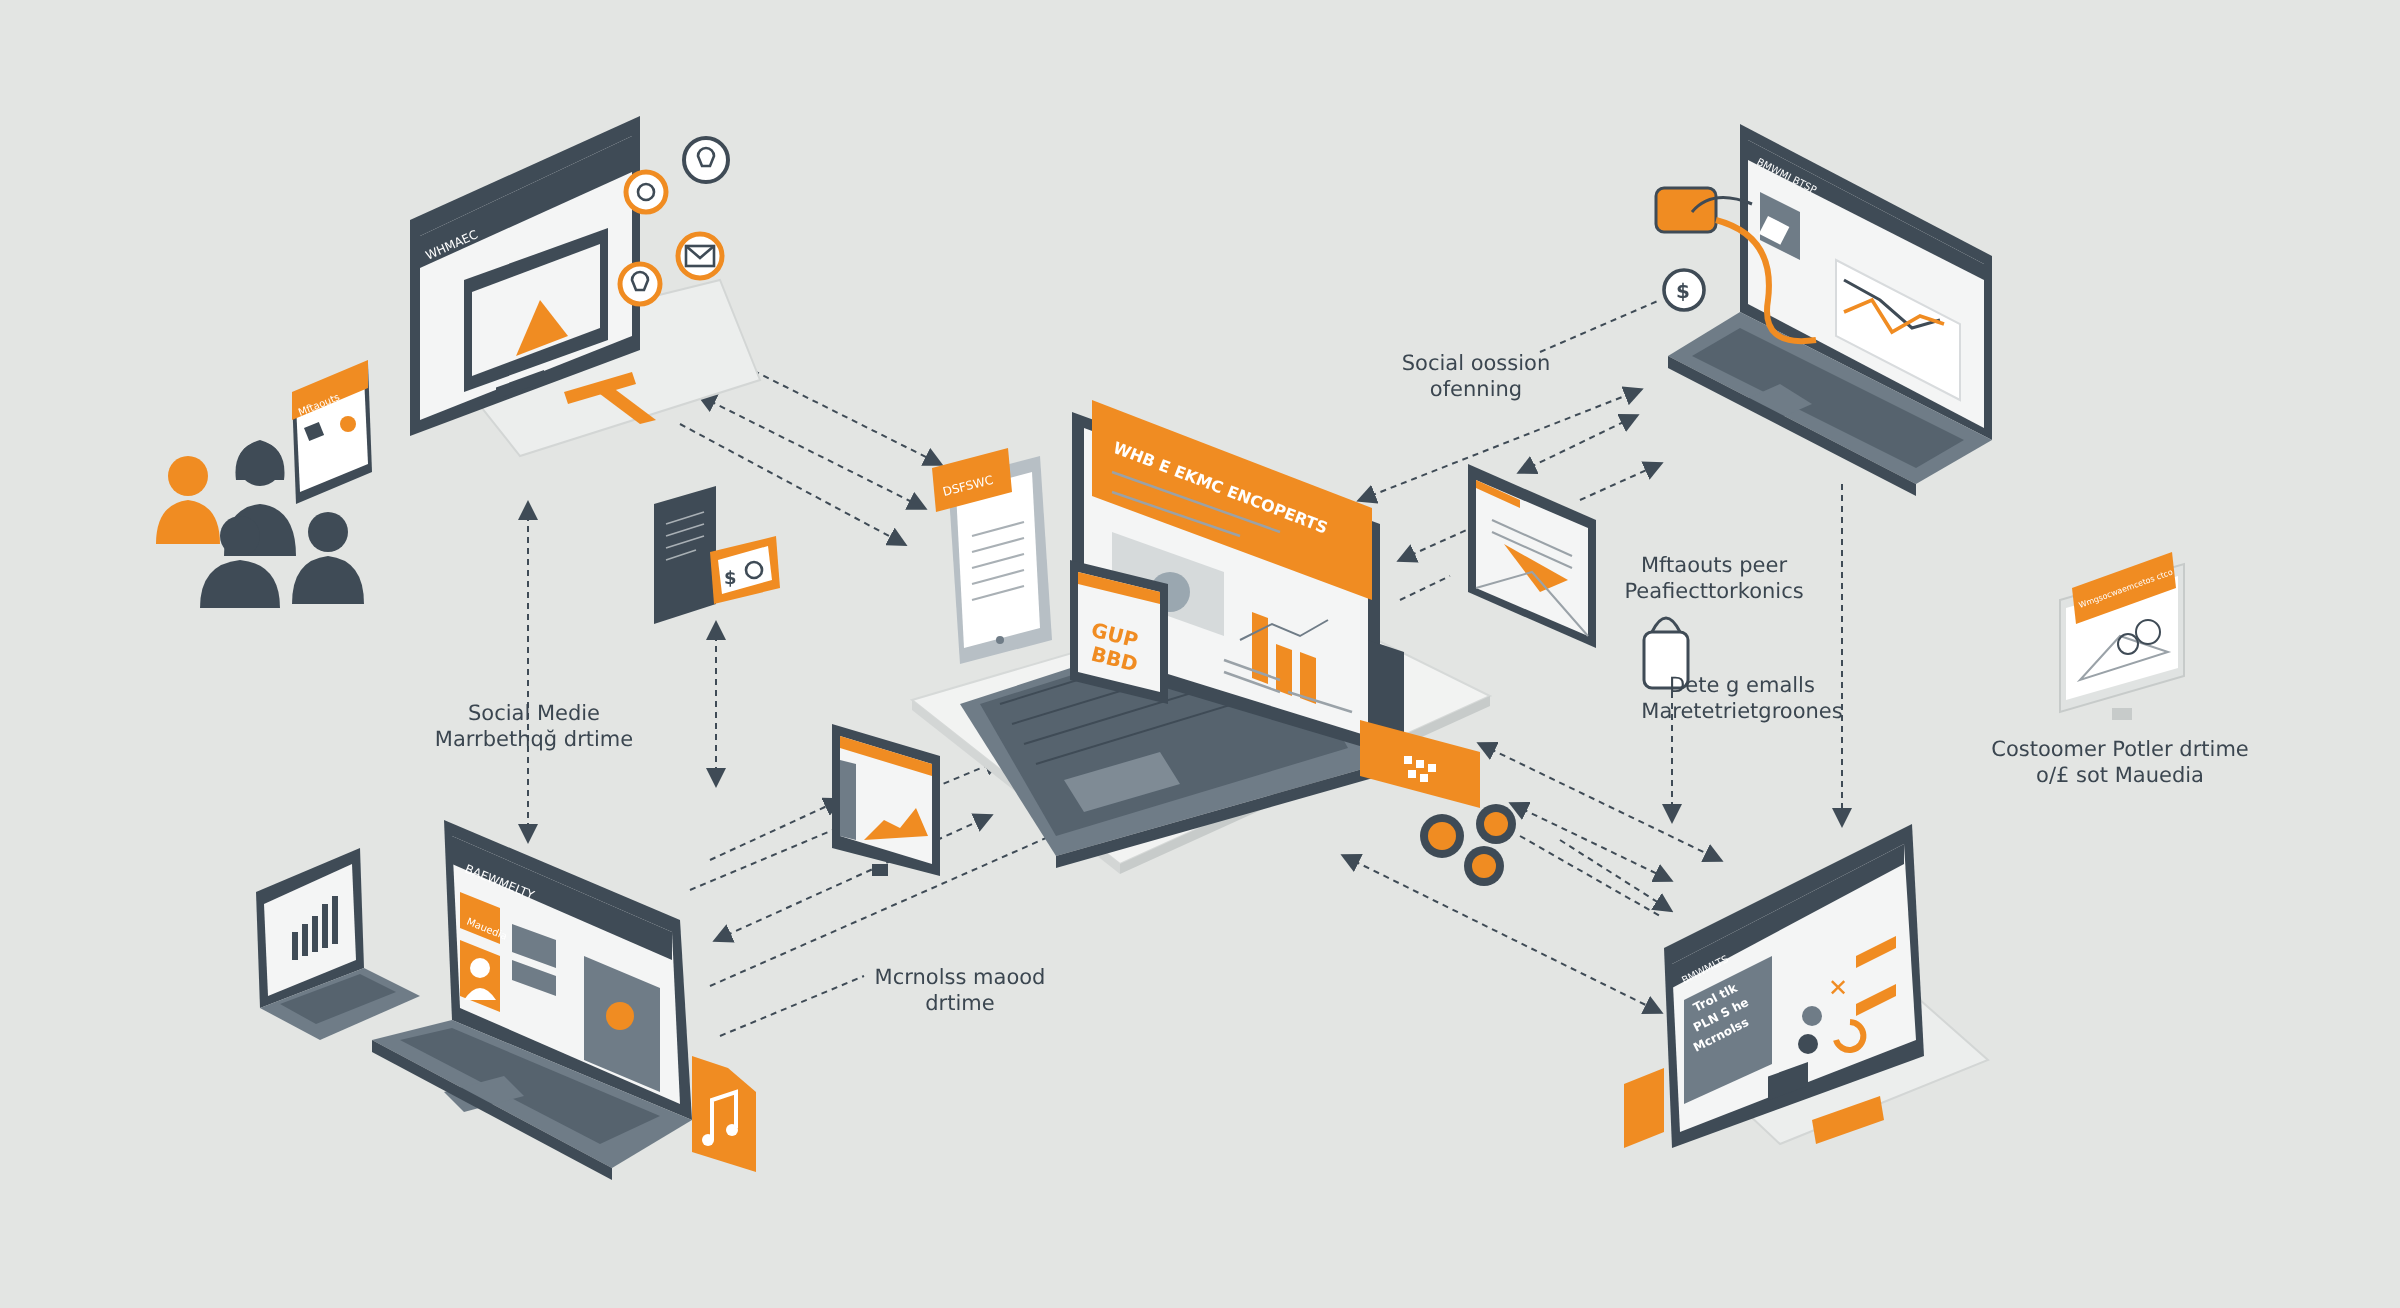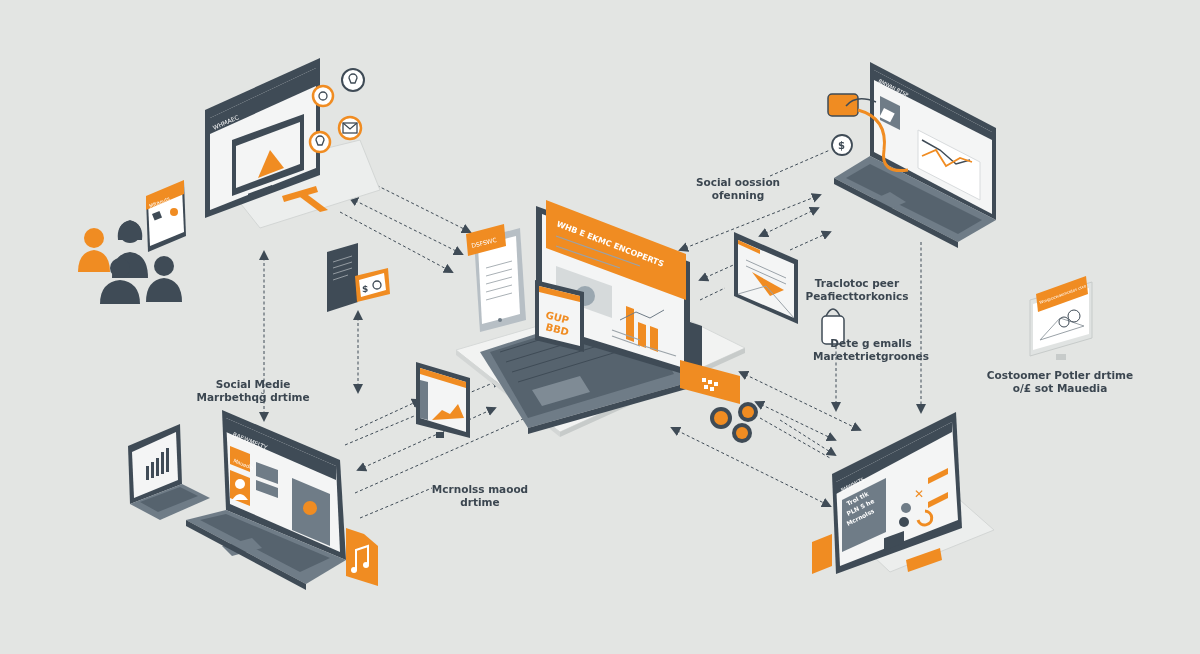--- a/index.html
+++ b/index.html
@@ -7,21 +7,21 @@
     width: 1200px; height: 654px; overflow: hidden;
     background: #e3e5e3;
     font-family: "DejaVu Sans", sans-serif;
     position: relative;
   }
   #stage { position: absolute; left: 0; top: 0; width: 1200px; height: 654px; }
   .label {
     position: absolute;
     font-family: "DejaVu Sans", sans-serif;
     font-size: 10.5px;
-    font-weight: bold;
+    font-weight: normal;
     color: #3b4650;
     text-align: center;
     line-height: 13px;
     white-space: nowrap;
     transform: translateX(-50%);
   }
   .label span { display: block; }
   svg text { font-family: "DejaVu Sans", sans-serif; }
 </style>
 </head>
@@ -345,31 +345,31 @@
     <circle cx="1064" cy="322" r="5" fill="none" stroke="#3f4b56"></circle>
     <rect x="1056" y="354" width="10" height="6" fill="#c7cbca"></rect>
   </g>
 </svg>
 
 <div class="label" style="left:738px; top:176px;">
   <span>Social oossion</span>
   <span>ofenning</span>
 </div>
 <div class="label" style="left:857px; top:277px;">
-  <span>Traclotoc peer</span>
+  <span>Mftaouts peer</span>
   <span>Peafiecttorkonics</span>
 </div>
 <div class="label" style="left:871px; top:337px;">
   <span>Dete g emalls</span>
   <span>Maretetrietgroones</span>
 </div>
 <div class="label" style="left:1060px; top:369px;">
   <span>Costoomer Potler drtime</span>
   <span>o/£ sot Mauedia</span>
 </div>
-<div class="label" style="left:253px; top:351px;margin-top:27px;">
+<div class="label" style="left:267px; top:351px;">
   <span>Social Medie</span>
   <span>Marrbethqğ drtime</span>
 </div>
 <div class="label" style="left:480px; top:483px;">
   <span>Mcrnolss maood</span>
   <span>drtime</span>
 </div>
 
 </body></html>

